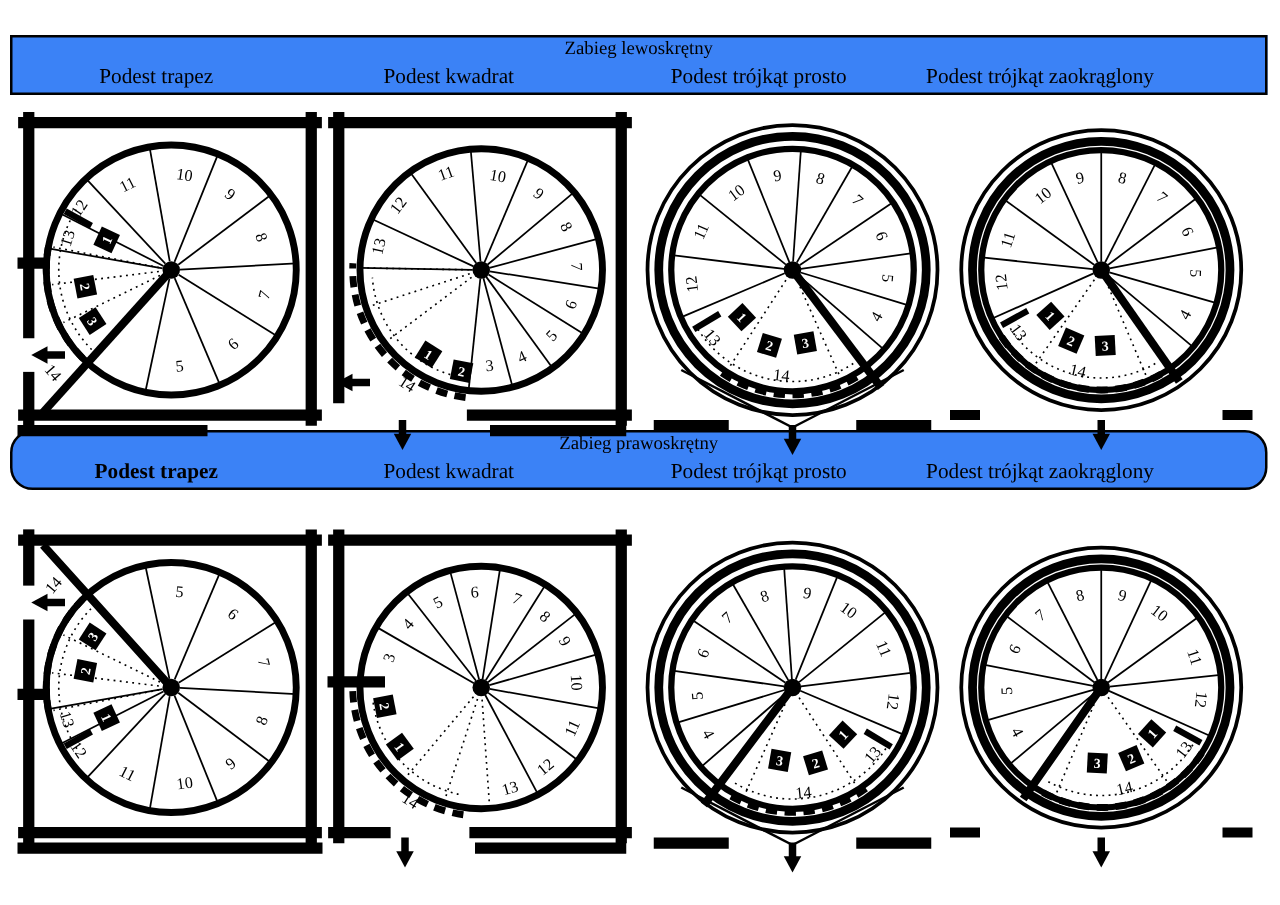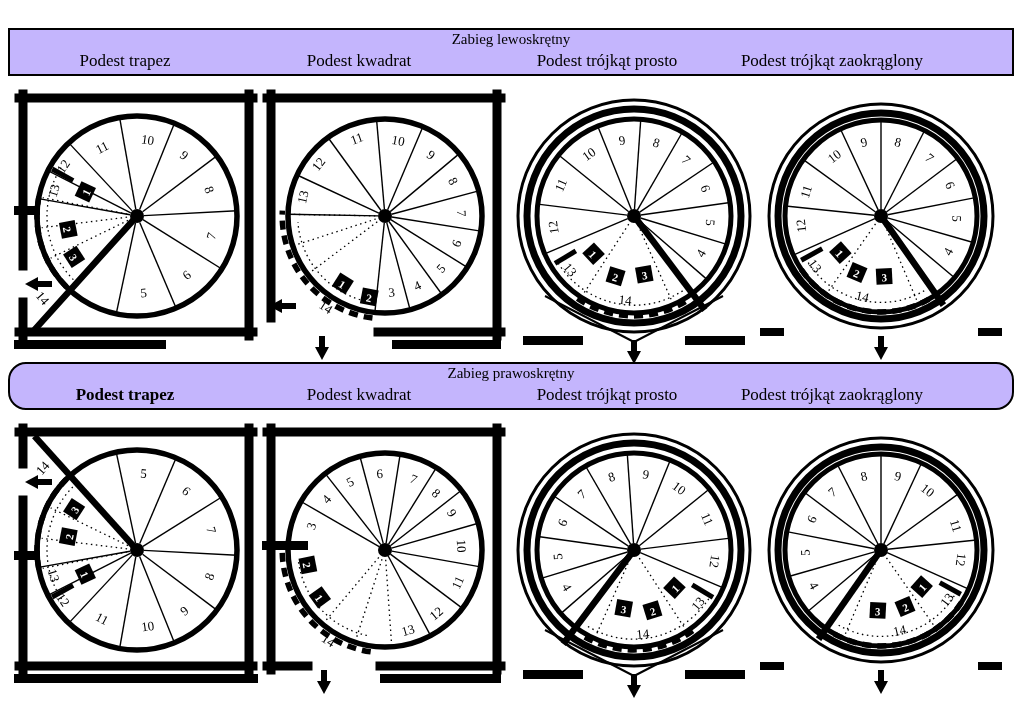--- a/index.html
+++ b/index.html
@@ -1,38 +1,38 @@
 <!DOCTYPE html>
 <html><head>
 <meta charset="utf-8">
 <style>
   html,body{margin:0;padding:0;background:#fff;}
   #page{position:relative;width:1024px;height:724px;background:#fff;overflow:hidden;
         font-family:"Liberation Serif","DejaVu Serif",serif;color:#000;}
-  .bar{position:absolute;left:8px;width:1002px;height:44px;border:2px solid #000;background:#c4b5fd;}
+  .bar{position:absolute;left:8px;width:1002px;height:44px;border:2px solid #000;background:#3b82f6;}
   .bar-title{position:absolute;top:1px;left:0;right:0;text-align:center;font-size:15px;}
   .col-label{position:absolute;top:21px;width:250px;text-align:center;font-size:17px;white-space:nowrap;}
   .col-label.bold{font-weight:bold;}
   .cell{position:absolute;width:246px;height:276px;}
   svg{overflow:visible;display:block;}
 </style>
 </head>
 <body>
 
 <div id="page">
 
   <div class="bar" style="top:28px;">
     <div class="bar-title">Zabieg lewoskrętny</div>
     <span class="col-label" style="left:-10px;">Podest trapez</span>
     <span class="col-label" style="left:224px;">Podest kwadrat</span>
     <span class="col-label" style="left:472px;">Podest trójkąt prosto</span>
     <span class="col-label" style="left:697px;">Podest trójkąt zaokrąglony</span>
   </div>
 
-  <div class="bar" style="top:362px;border-radius:18px;">
+  <div class="bar" style="top:344px;border-radius:18px;">
     <div class="bar-title">Zabieg prawoskrętny</div>
     <span class="col-label bold" style="left:-10px;">Podest trapez</span>
     <span class="col-label" style="left:224px;">Podest kwadrat</span>
     <span class="col-label" style="left:472px;">Podest trójkąt prosto</span>
     <span class="col-label" style="left:697px;">Podest trójkąt zaokrąglony</span>
   </div>
 
   <div class="cell" style="left:14px; top:90px;">
       <svg id="d0" width="246" height="276" viewBox="0 0 246 276">
         <line x1="5" y1="8" x2="239" y2="8" stroke="#000" stroke-width="9" stroke-linecap="square"></line>

